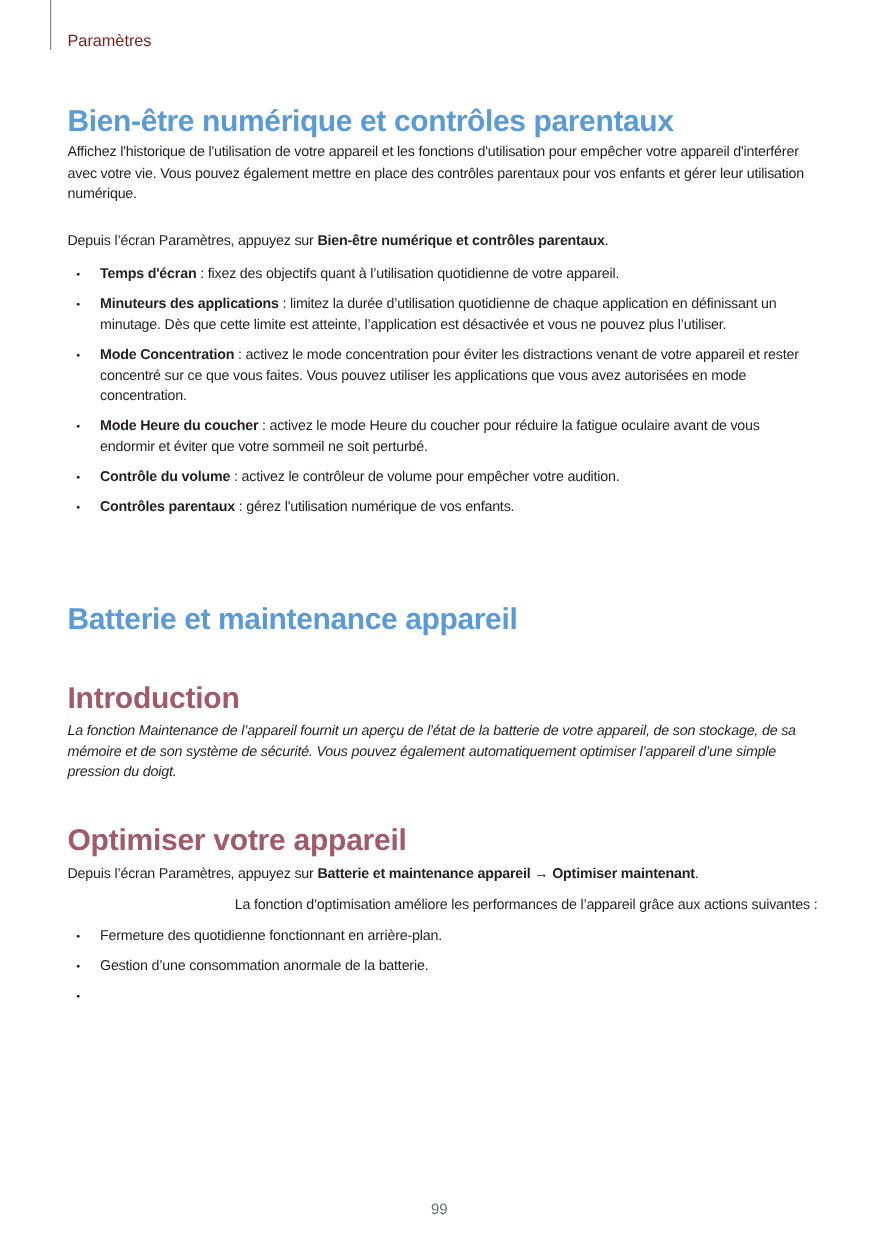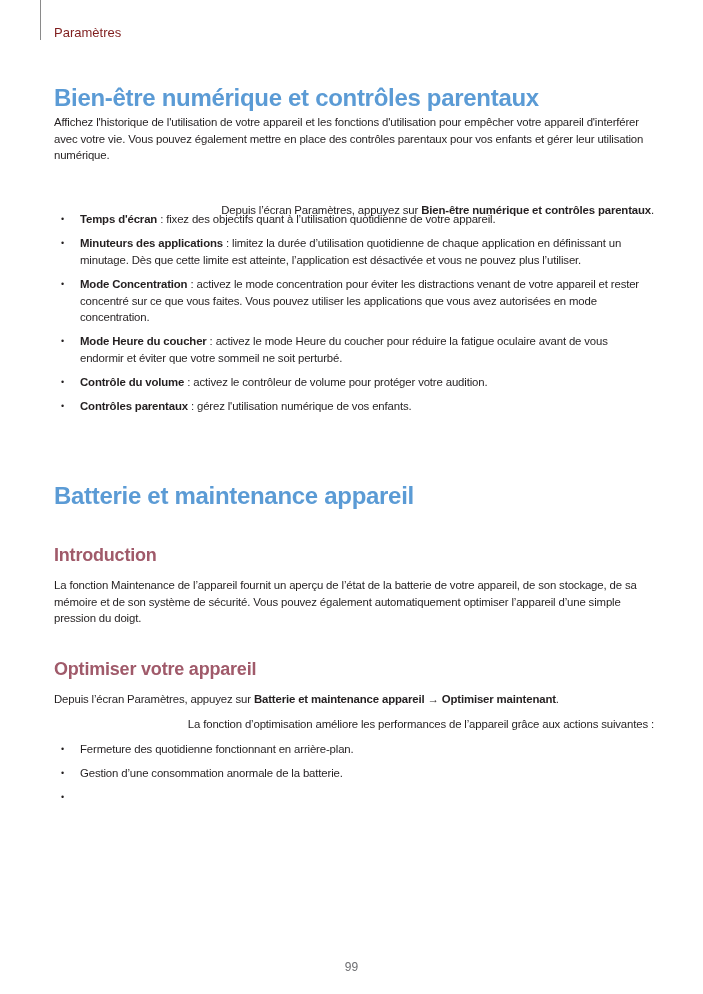--- a/index.html
+++ b/index.html
@@ -1,53 +1,53 @@
 <!DOCTYPE html>
 <html><head>
 <meta charset="utf-8">
 <style>
   html, body { margin: 0; padding: 0; background: #ffffff; }
   body { width: 703px; height: 994px; position: relative; overflow: hidden;
          font-family: "Liberation Sans", sans-serif; color: #231f20; }
   .header-rule { position: absolute; left: 40px; top: 0; width: 1px; height: 40px; background: #8a8a8a; }
   .header-title { position: absolute; left: 54px; top: 25px; font-size: 13px; color: #7f1d1d; }
   .h1 { position: absolute; left: 54px; margin: 0; font-size: 24px; font-weight: bold; color: #5b9bd5; letter-spacing: -0.3px; }
-  .h2 { position: absolute; left: 54px; margin: 0; font-size: 18px; font-weight: bold; color: #a05a6a; letter-spacing: -0.2px; }
+  .h2 { position: absolute; left: 54px; margin: 0; font-size: 24px; font-weight: bold; color: #a05a6a; letter-spacing: -0.2px; }
   .para { position: absolute; left: 54px; width: 600px; margin: 0; font-size: 11.4px; line-height: 16.6px; letter-spacing: -0.15px; }
   .bullets { position: absolute; left: 54px; width: 600px; margin: 0; padding: 0; list-style: none; font-size: 11.4px; line-height: 16.6px; letter-spacing: -0.15px; }
   .bullets li { position: relative; padding-left: 26px; margin-bottom: 7.6px; }
   .bullets li .dot { position: absolute; left: 7px; top: 0; font-size: 9px; }
   b { font-weight: bold; }
   .page-num { position: absolute; left: 0; width: 703px; top: 960px; text-align: center; font-size: 12px; color: #6d6e71; }
 </style>
 </head>
 <body>
 
 <div class="header-rule"></div>
 <div class="header-title">Paramètres</div>
 
 <h1 class="h1" style="top:84px;">Bien-être numérique et contrôles parentaux</h1>
 
 <p class="para" style="top:114px;">Affichez l'historique de l'utilisation de votre appareil et les fonctions d'utilisation pour empêcher votre appareil d'interférer avec votre vie. Vous pouvez également mettre en place des contrôles parentaux pour vos enfants et gérer leur utilisation numérique.</p>
 
-<p class="para" style="top:202px;text-align:right;"><span>Depuis l’écran Paramètres, appuyez sur </span><b>Bien-être numérique et contrôles parentaux</b><span>.</span></p>
+<p class="para" style="top:185px;"><span>Depuis l’écran Paramètres, appuyez sur </span><b>Bien-être numérique et contrôles parentaux</b><span>.</span></p>
 
 <ul class="bullets" style="top:211px;">
   <li><span class="dot">•</span><b>Temps d'écran</b><span> : fixez des objectifs quant à l’utilisation quotidienne de votre appareil.</span></li>
   <li><span class="dot">•</span><b>Minuteurs des applications</b><span> : limitez la durée d’utilisation quotidienne de chaque application en définissant un minutage. Dès que cette limite est atteinte, l’application est désactivée et vous ne pouvez plus l’utiliser.</span></li>
   <li><span class="dot">•</span><b>Mode Concentration</b><span> : activez le mode concentration pour éviter les distractions venant de votre appareil et rester concentré sur ce que vous faites. Vous pouvez utiliser les applications que vous avez autorisées en mode concentration.</span></li>
   <li><span class="dot">•</span><b>Mode Heure du coucher</b><span> : activez le mode Heure du coucher pour réduire la fatigue oculaire avant de vous endormir et éviter que votre sommeil ne soit perturbé.</span></li>
-  <li><span class="dot">•</span><b>Contrôle du volume</b><span> : activez le contrôleur de volume pour protéger votre audition.</span></li>
+  <li><span class="dot">•</span><b>Contrôle du volume</b><span> : activez le contrôleur de volume pour empêcher votre audition.</span></li>
   <li><span class="dot">•</span><b>Contrôles parentaux</b><span> : gérez l'utilisation numérique de vos enfants.</span></li>
 </ul>
 
 <h1 class="h1" style="top:482px;">Batterie et maintenance appareil</h1>
 
 <h2 class="h2" style="top:545px;">Introduction</h2>
-<p class="para" style="top:577px;">La fonction Maintenance de l’appareil fournit un aperçu de l’état de la batterie de votre appareil, de son stockage, de sa mémoire et de son système de sécurité. Vous pouvez également automatiquement optimiser l’appareil d’une simple pression du doigt.</p>
+<p class="para" style="top:577px;font-style:italic;">La fonction Maintenance de l’appareil fournit un aperçu de l’état de la batterie de votre appareil, de son stockage, de sa mémoire et de son système de sécurité. Vous pouvez également automatiquement optimiser l’appareil d’une simple pression du doigt.</p>
 
 <h2 class="h2" style="top:659px;">Optimiser votre appareil</h2>
 <p class="para" style="top:691px;"><span>Depuis l’écran Paramètres, appuyez sur </span><b>Batterie et maintenance appareil</b><b> → </b><b>Optimiser maintenant</b><span>.</span></p>
 <p class="para" style="top:716px;text-align:right;">La fonction d’optimisation améliore les performances de l’appareil grâce aux actions suivantes :</p>
 
 <ul class="bullets" style="top:741px;">
   <li><span class="dot">•</span><span>Fermeture des quotidienne fonctionnant en arrière-plan.</span></li>
   <li><span class="dot">•</span><span>Gestion d’une consommation anormale de la batterie.</span></li>
   <li><span class="dot">•</span></li>
 </ul>

